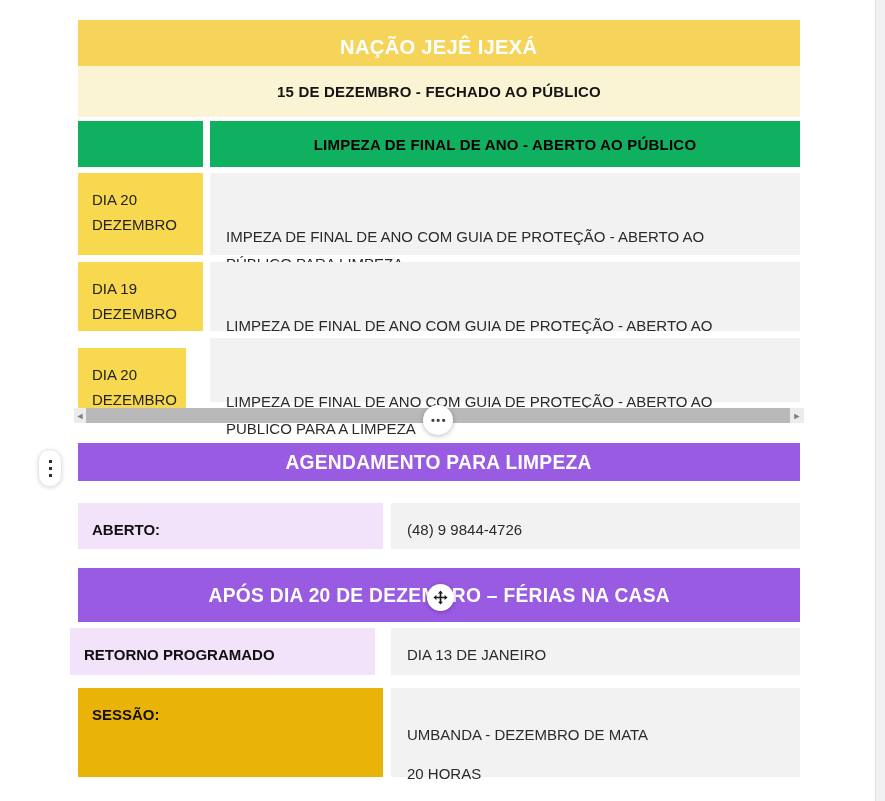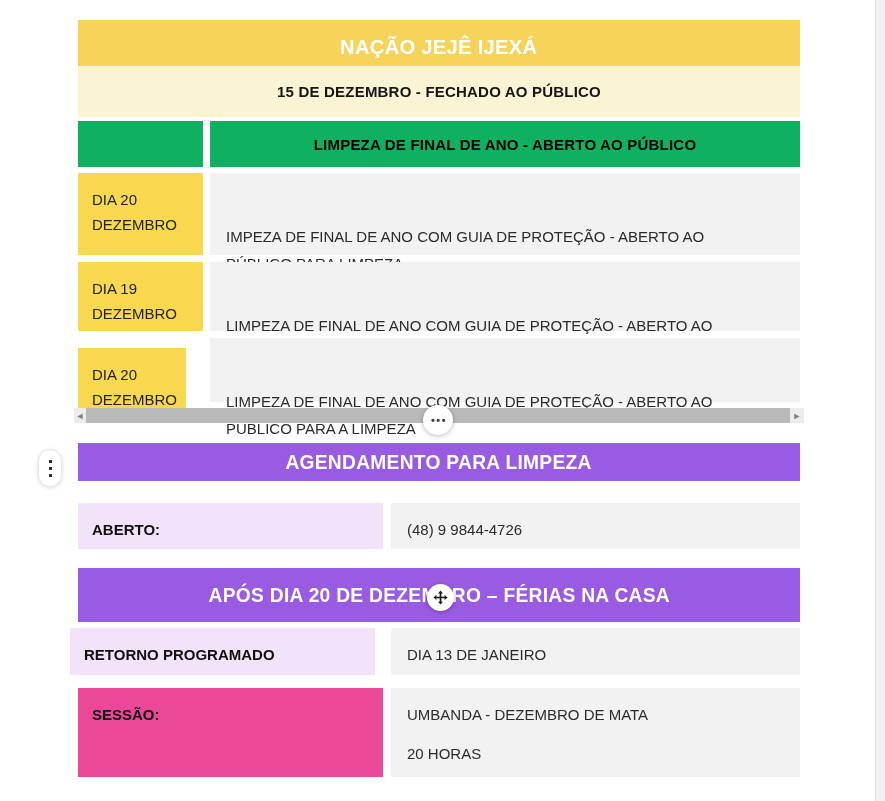--- a/index.html
+++ b/index.html
@@ -12,21 +12,21 @@
   .h-title{font-size:21px;font-weight:700;color:#ffffff;letter-spacing:.3px;transform:scaleX(.96);}
   .h-sub{font-size:15px;font-weight:700;color:#141414;letter-spacing:.2px;}
   .h-green{font-size:15px;font-weight:700;color:#000000;letter-spacing:.2px;}
   .h-purple{font-size:20px;font-weight:700;color:#ffffff;letter-spacing:.3px;transform:scaleX(.96);}
 
   
   .cell{padding:14px 14px;font-size:15px;line-height:25px;color:#232323;}
   .cell-desc{padding:14px 16px;font-size:15px;line-height:27px;color:#2a2a2a;}
   .cell-desc .txt{display:block;max-width:515px;margin-top:36px;}
   .lbl{font-weight:700;color:#101010;}
-  .val{color:#2b2b2b;}
+  .val{color:#2b2b2b;margin-top:20px;}
   .para-gap{margin-top:14px;}
 
   
   .hscroll-track{background:#e9e9e9;}
   .hscroll-thumb{background:#b9b9b9;}
   .hscroll-arrow{display:flex;align-items:center;justify-content:center;
                  font-size:9px;color:#7f7f7f;background:#ececec;height:100%;}
   .dots-circle{border-radius:50%;background:#ffffff;box-shadow:0 1px 5px rgba(0,0,0,.28);
                display:flex;align-items:center;justify-content:center;
                font-size:11px;font-weight:700;letter-spacing:1.5px;color:#3c3c3c;padding-left:2px;}
@@ -117,21 +117,21 @@
     </svg>
   </div>
 
   <div class="abs cell" style="left:70px;top:628px;width:305px;height:47px;background:#F2E3FB;">
     <span class="lbl">RETORNO PROGRAMADO</span>
   </div>
   <div class="abs cell" style="left:391px;top:628px;width:409px;height:47px;background:#F2F2F2;padding-left:16px;">
     <span class="val">DIA 13 DE JANEIRO</span>
   </div>
 
-  <div class="abs cell" style="left:78px;top:688px;width:305px;height:89px;background:#ec4899;">
+  <div class="abs cell" style="left:78px;top:688px;width:305px;height:89px;background:#eab308;">
     <span class="lbl">SESSÃO:</span>
   </div>
   <div class="abs cell" style="left:391px;top:688px;width:409px;height:89px;background:#F2F2F2;padding-left:16px;">
     <span class="val" style="display:block;">UMBANDA - DEZEMBRO DE MATA</span>
     <span class="val para-gap" style="display:block;">20 HORAS</span>
   </div>
 
   <div class="abs vscroll" style="left:875px;top:0;width:10px;height:801px;"></div>
 
 </div>

